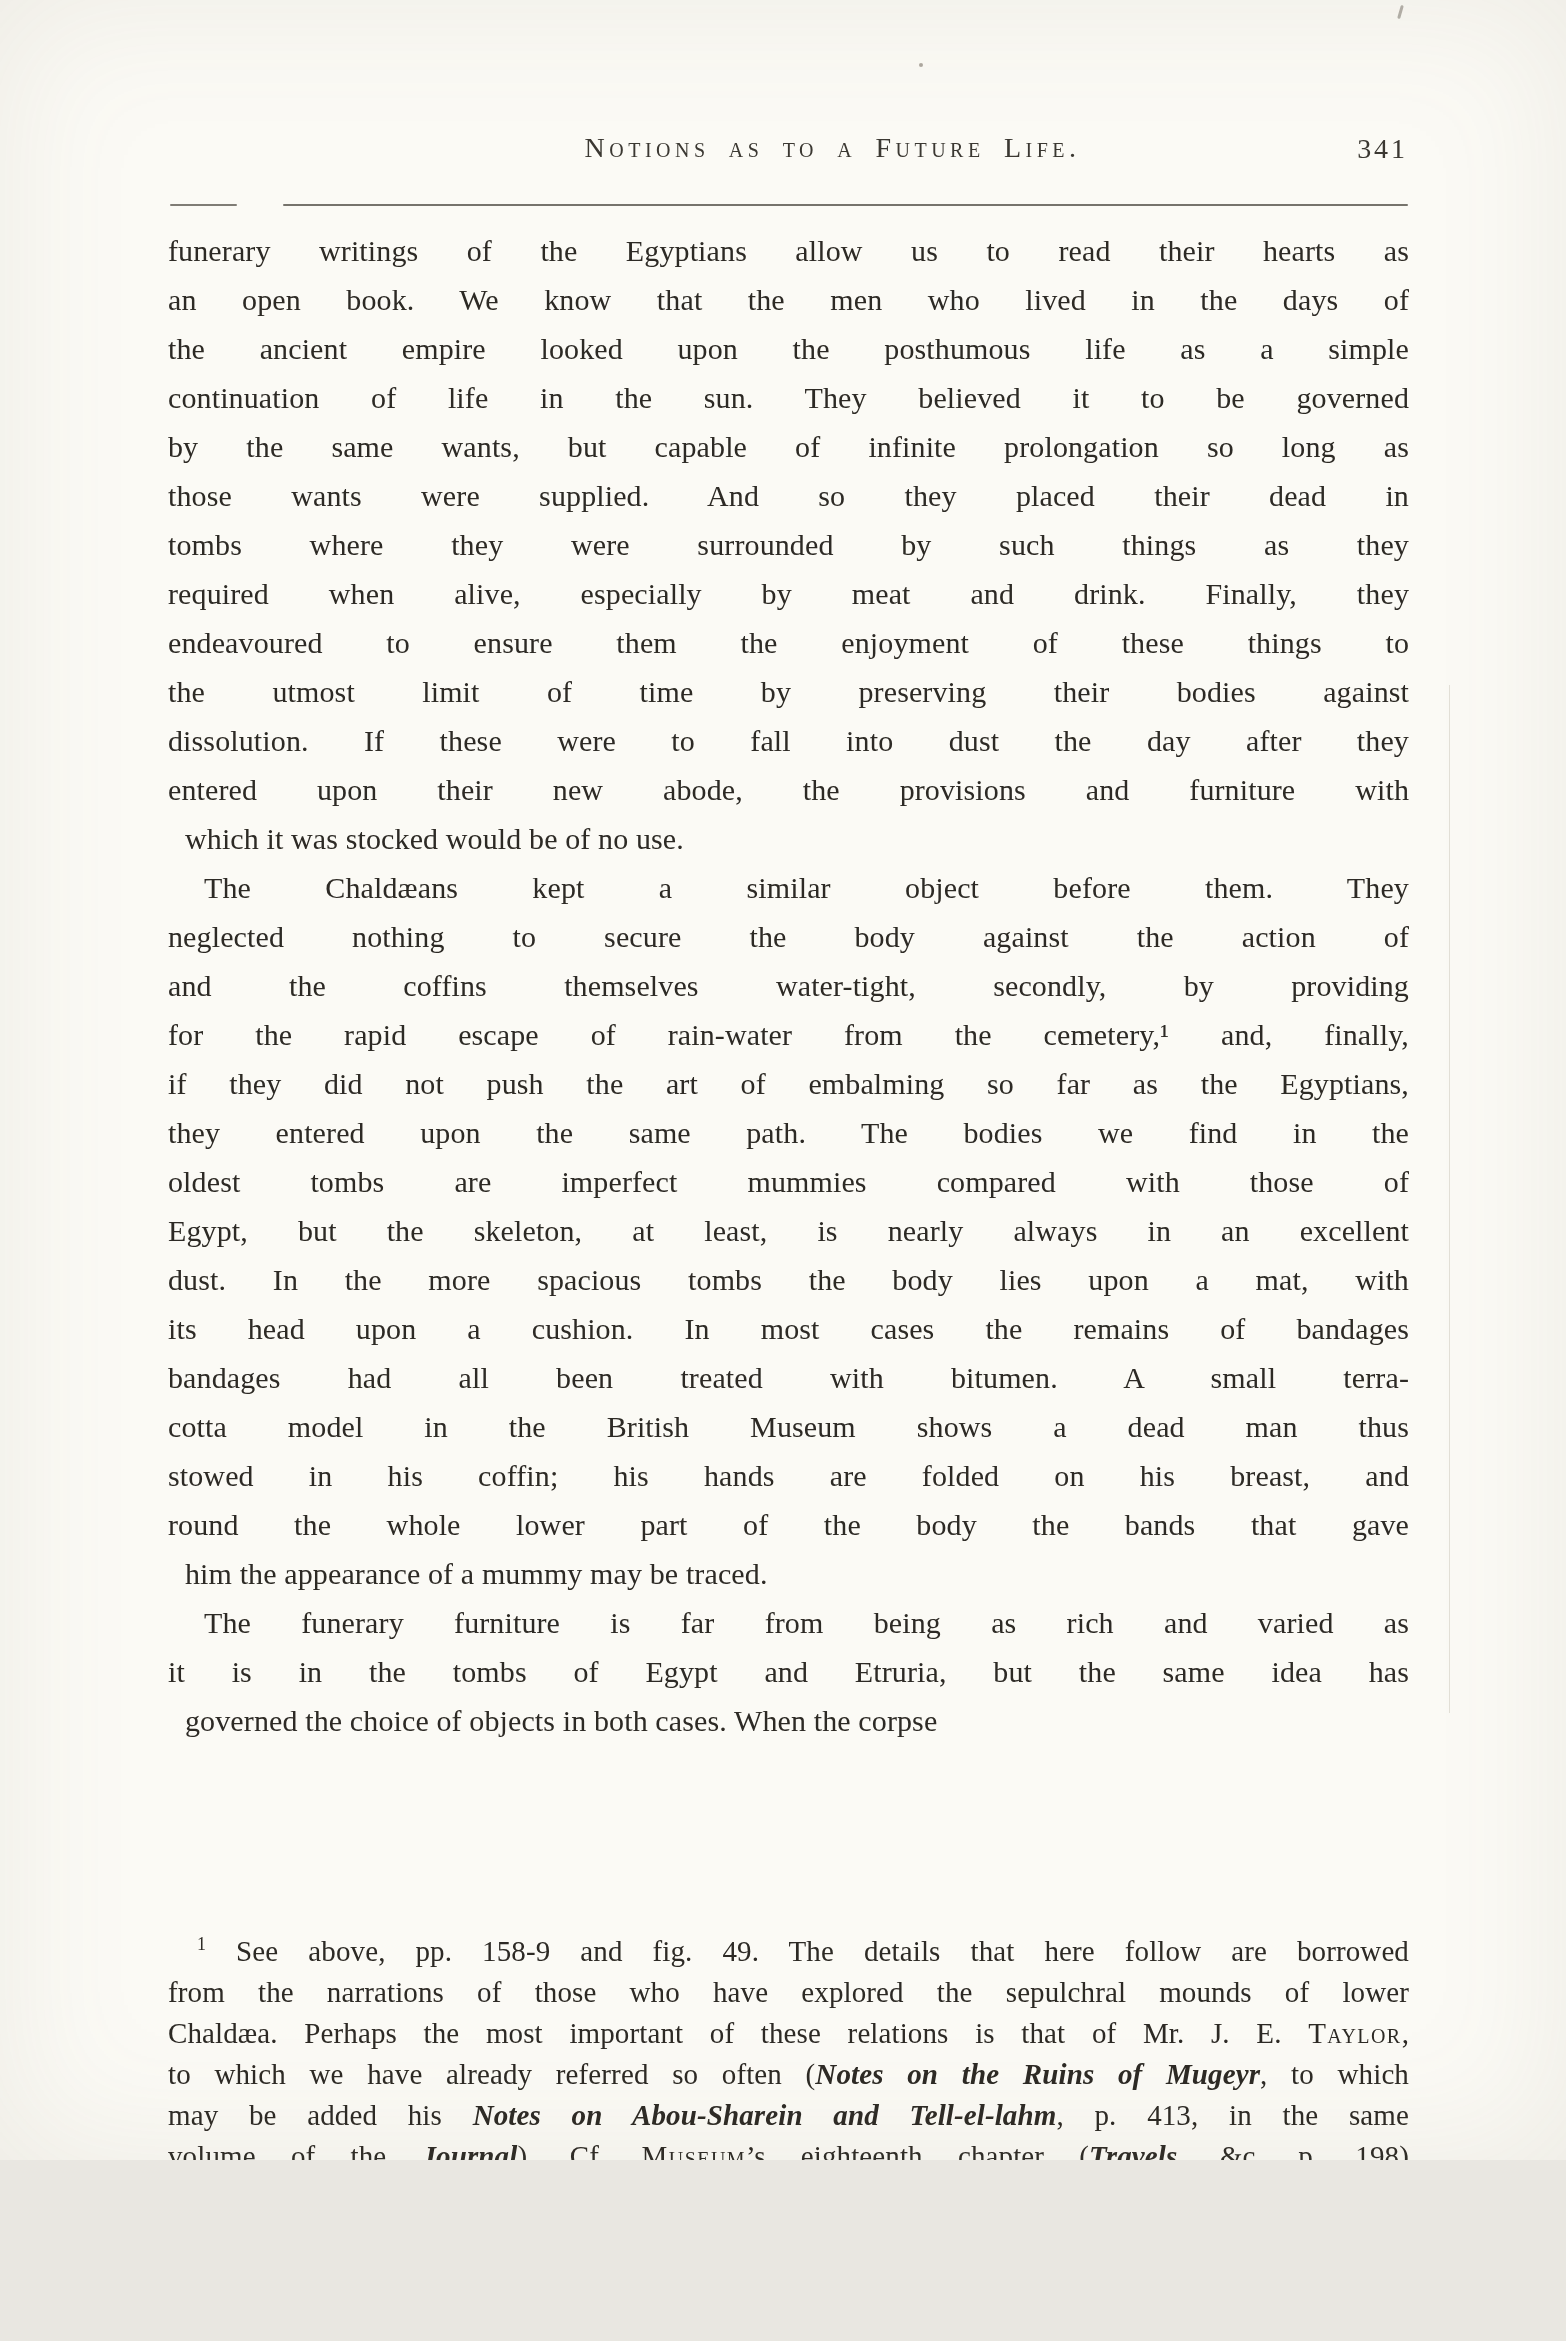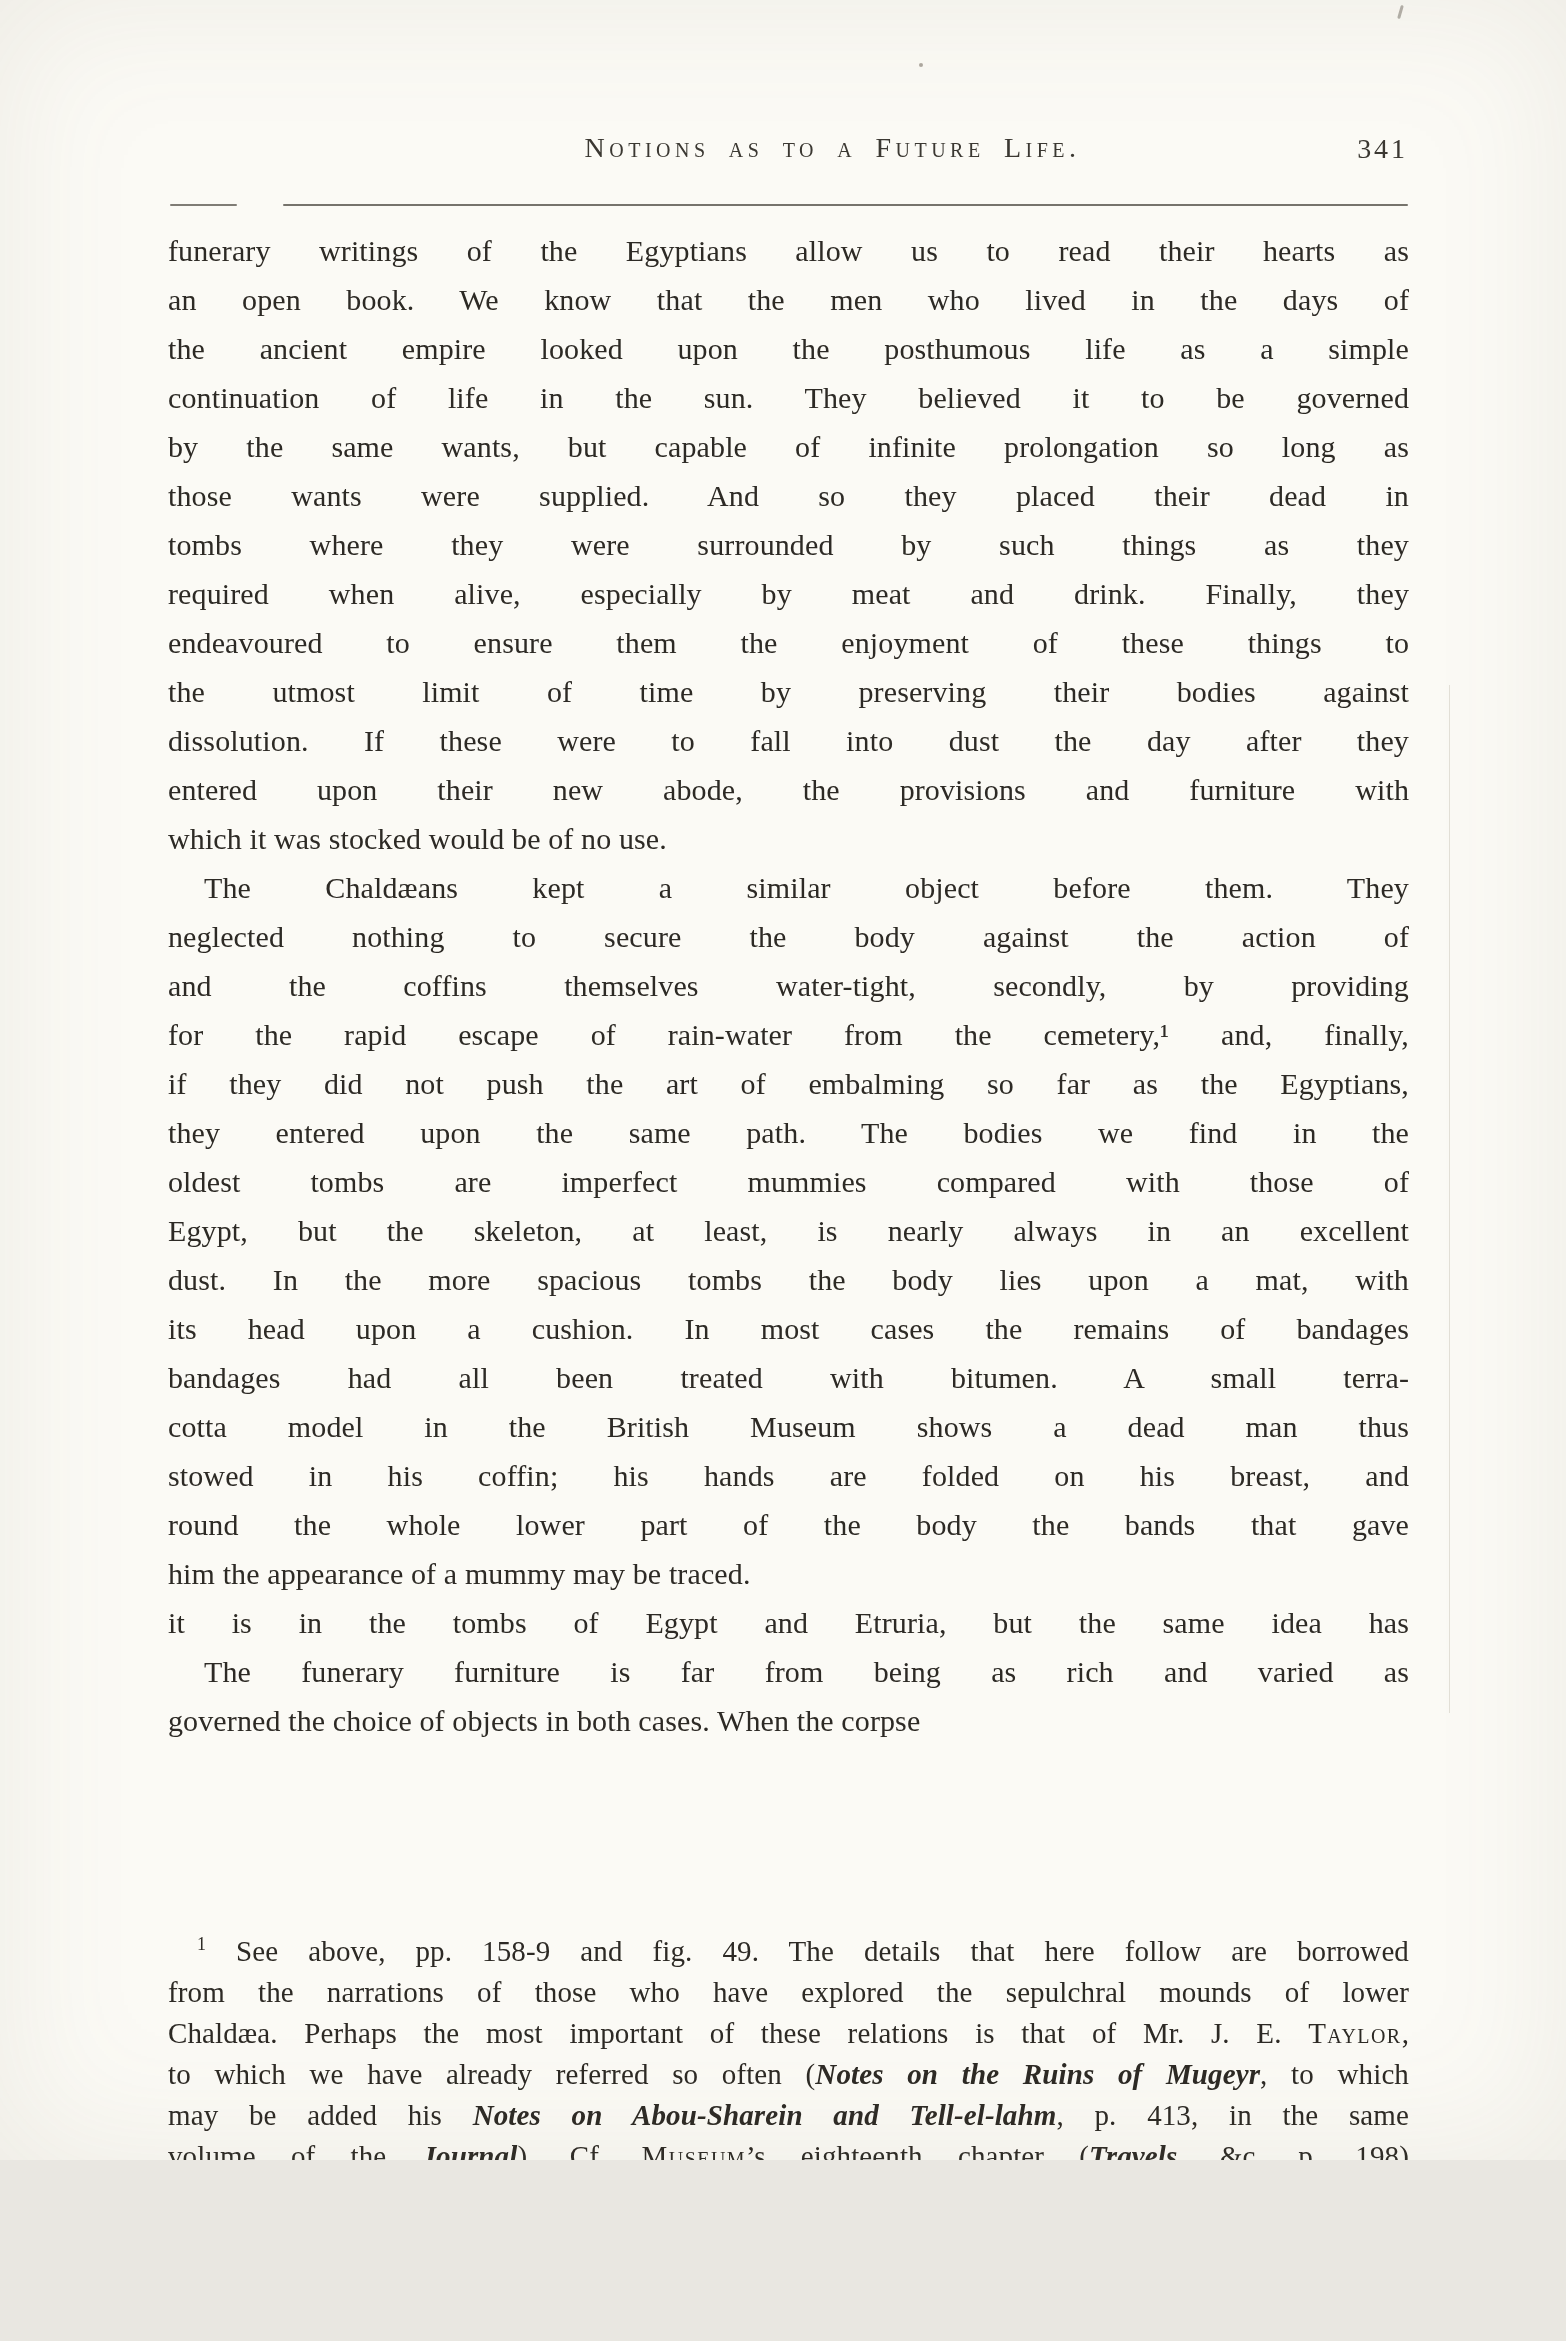--- a/index.html
+++ b/index.html
@@ -68,21 +68,21 @@
     font-size:30px;line-height:49px;
     letter-spacing:0.004em;
     font-kerning:normal;
   }
   .paragraph{margin:0;}
   .line{
     text-align:justify;
     text-align-last:justify;
     white-space:normal;
   }
-  .line.last{text-align-last:left;}
+  .line.last{text-align-last:left;margin-left:17px;}
   .line.indent{text-indent:36px;}
 
   
   .footnote{
     position:absolute;left:168px;top:1931px;width:1241px;
     font-size:29px;line-height:41px;
     letter-spacing:0.004em;
   }
   .footnote .line.indent{text-indent:29px;}
 
@@ -147,22 +147,22 @@
         <div class="line"><span>Egypt, but the skeleton, at least, is nearly always in an excellent</span></div>
         <div class="line"><span>dust. In the more spacious tombs the body lies upon a mat, with</span></div>
         <div class="line"><span>its head upon a cushion. In most cases the remains of bandages</span></div>
         <div class="line"><span>bandages had all been treated with bitumen. A small terra-</span></div>
         <div class="line"><span>cotta model in the British Museum shows a dead man thus</span></div>
         <div class="line"><span>stowed in his coffin; his hands are folded on his breast, and</span></div>
         <div class="line"><span>round the whole lower part of the body the bands that gave</span></div>
         <div class="line last"><span>him the appearance of a mummy may be traced.</span></div>
       </div>
       <div class="paragraph">
+        <div class="line indent"><span>The funerary furniture is far from being as rich and varied as</span></div>
         <div class="line"><span>it is in the tombs of Egypt and Etruria, but the same idea has</span></div>
-        <div class="line indent"><span>The funerary furniture is far from being as rich and varied as</span></div>
         <div class="line last"><span>governed the choice of objects in both cases. When the corpse</span></div>
       </div>
     </div>
 
   <div class="footnote">
       <div class="paragraph">
         <div class="line indent"><span class="sup">1</span><span> See above, pp. 158-9 and fig. 49. The details that here follow are borrowed</span></div>
         <div class="line"><span>from the narrations of those who have explored the sepulchral mounds of lower</span></div>
         <div class="line"><span>Chaldæa. Perhaps the most important of these relations is that of Mr. J. E. </span><span class="smallcaps">Taylor</span><span>,</span></div>
         <div class="line"><span>to which we have already referred so often (</span><span class="italic">Notes on the Ruins of Mugeyr</span><span>, to which</span></div>

